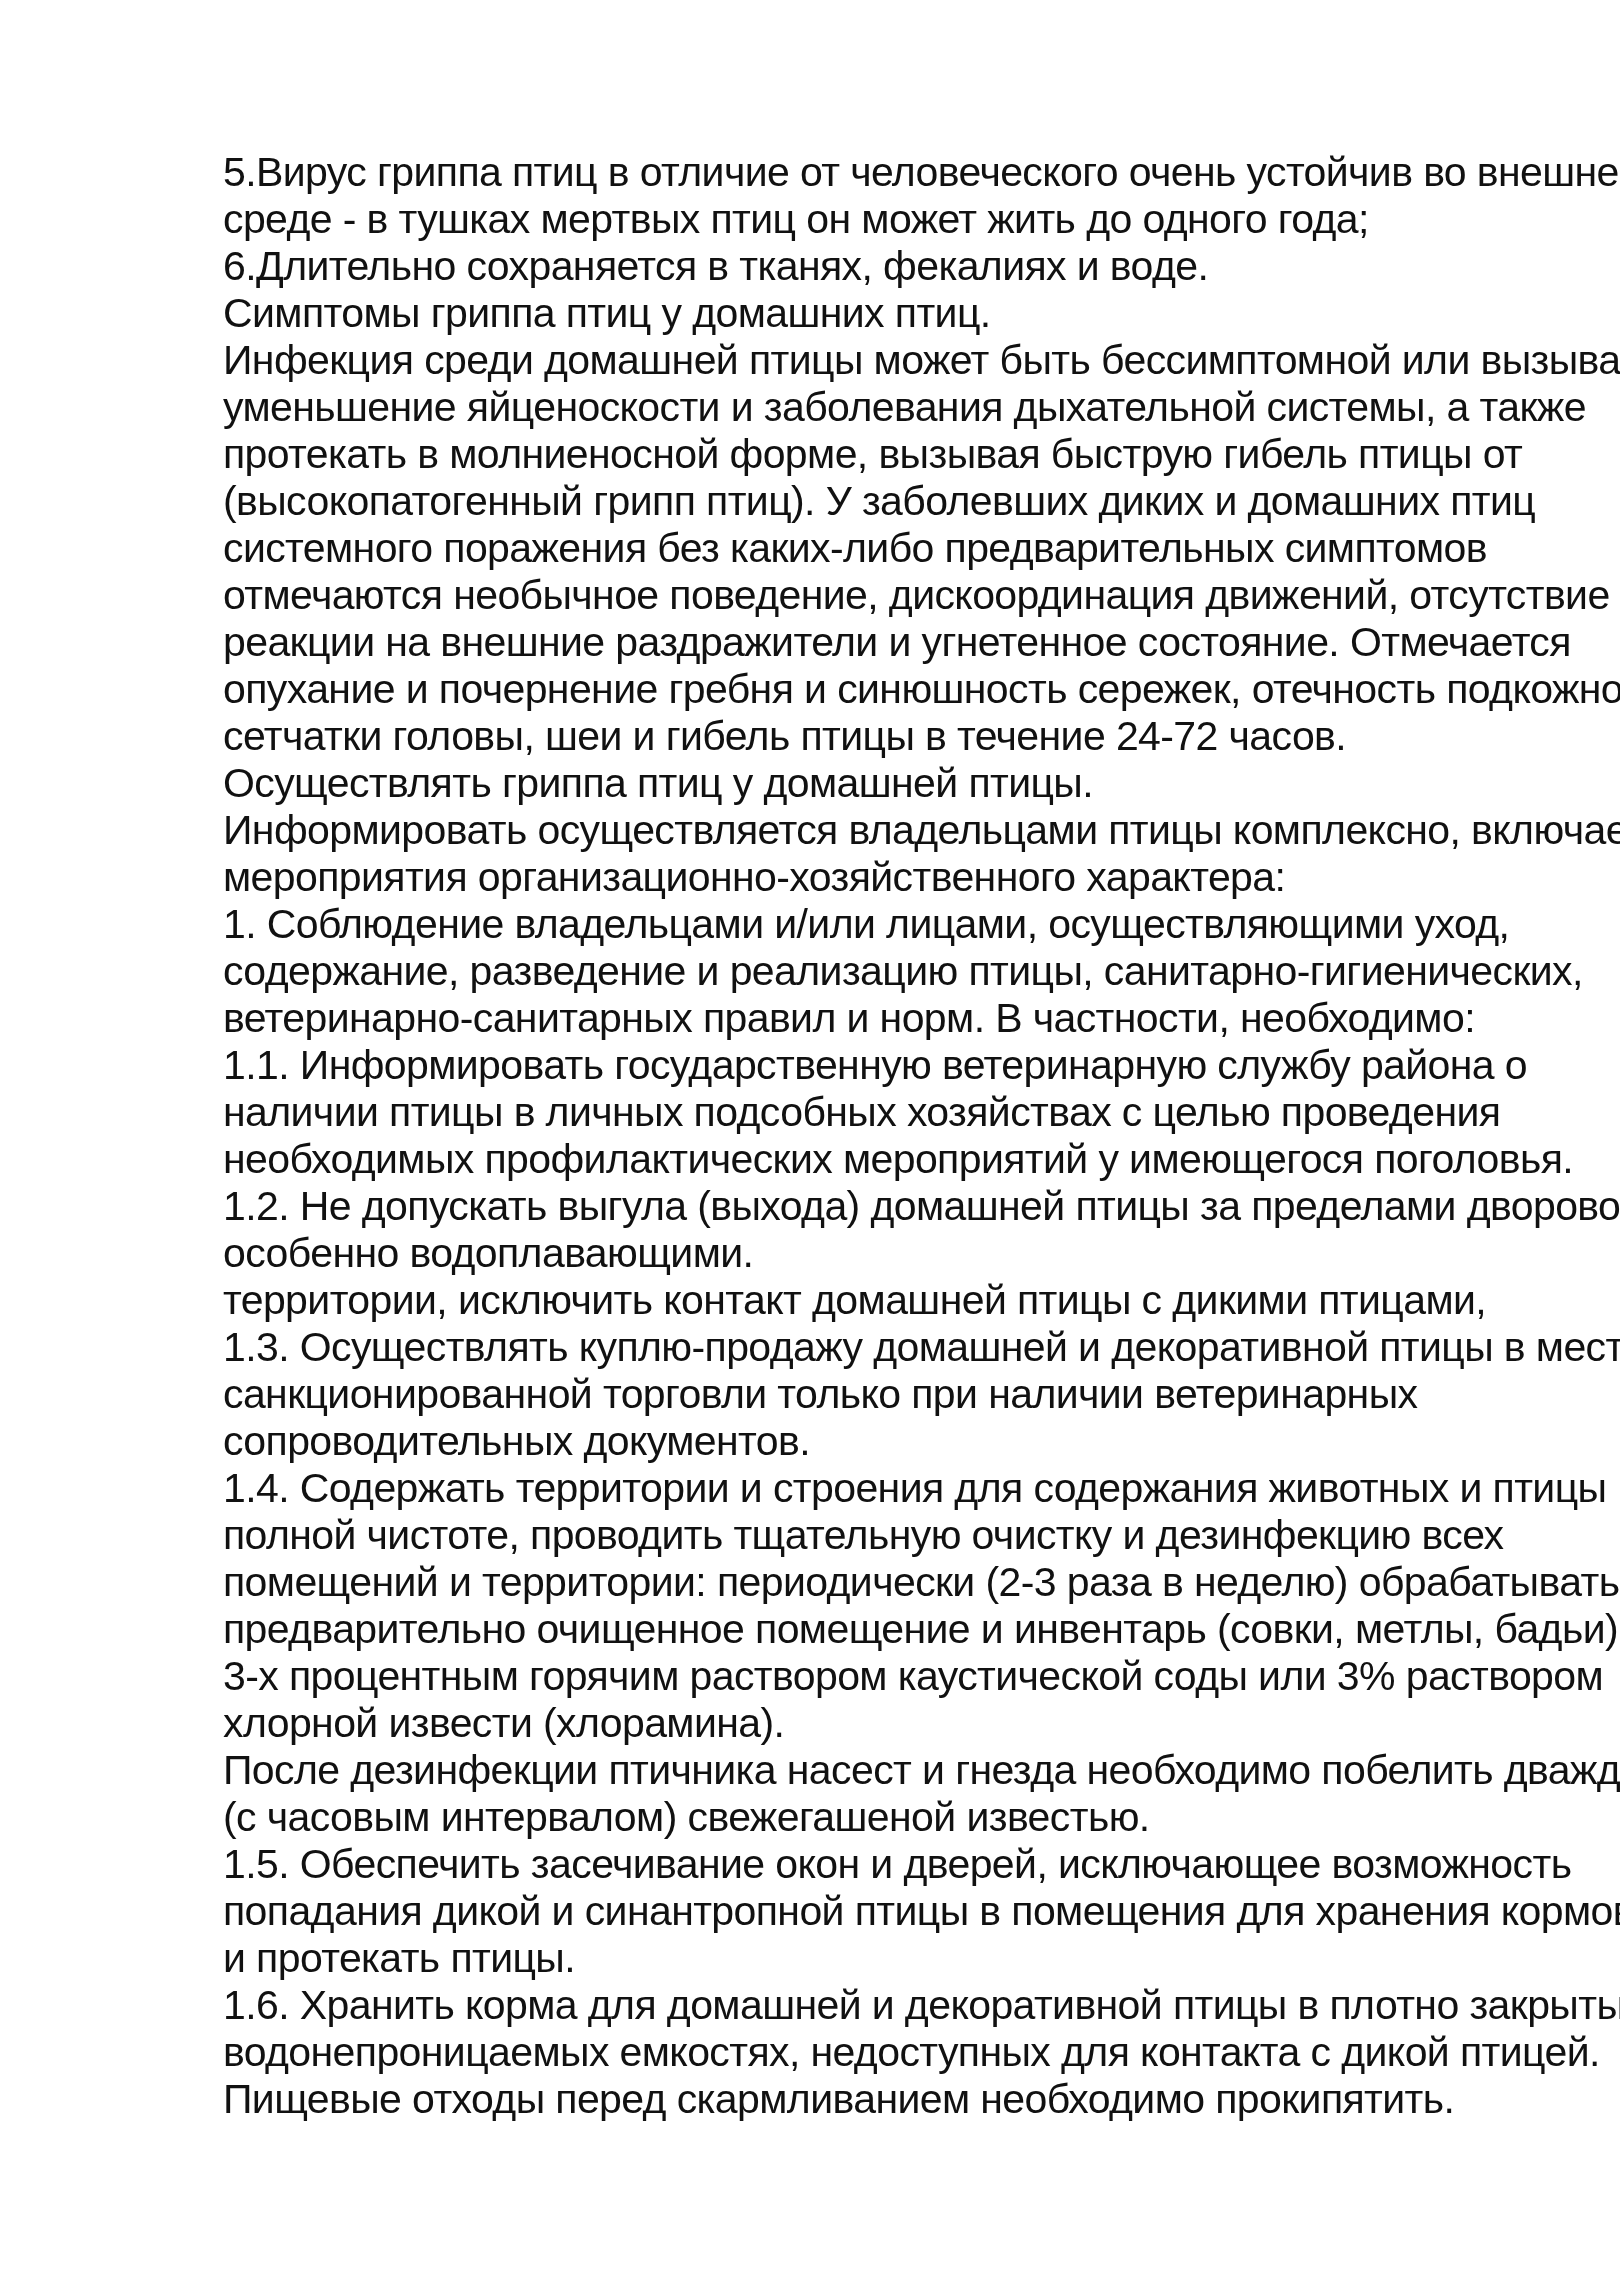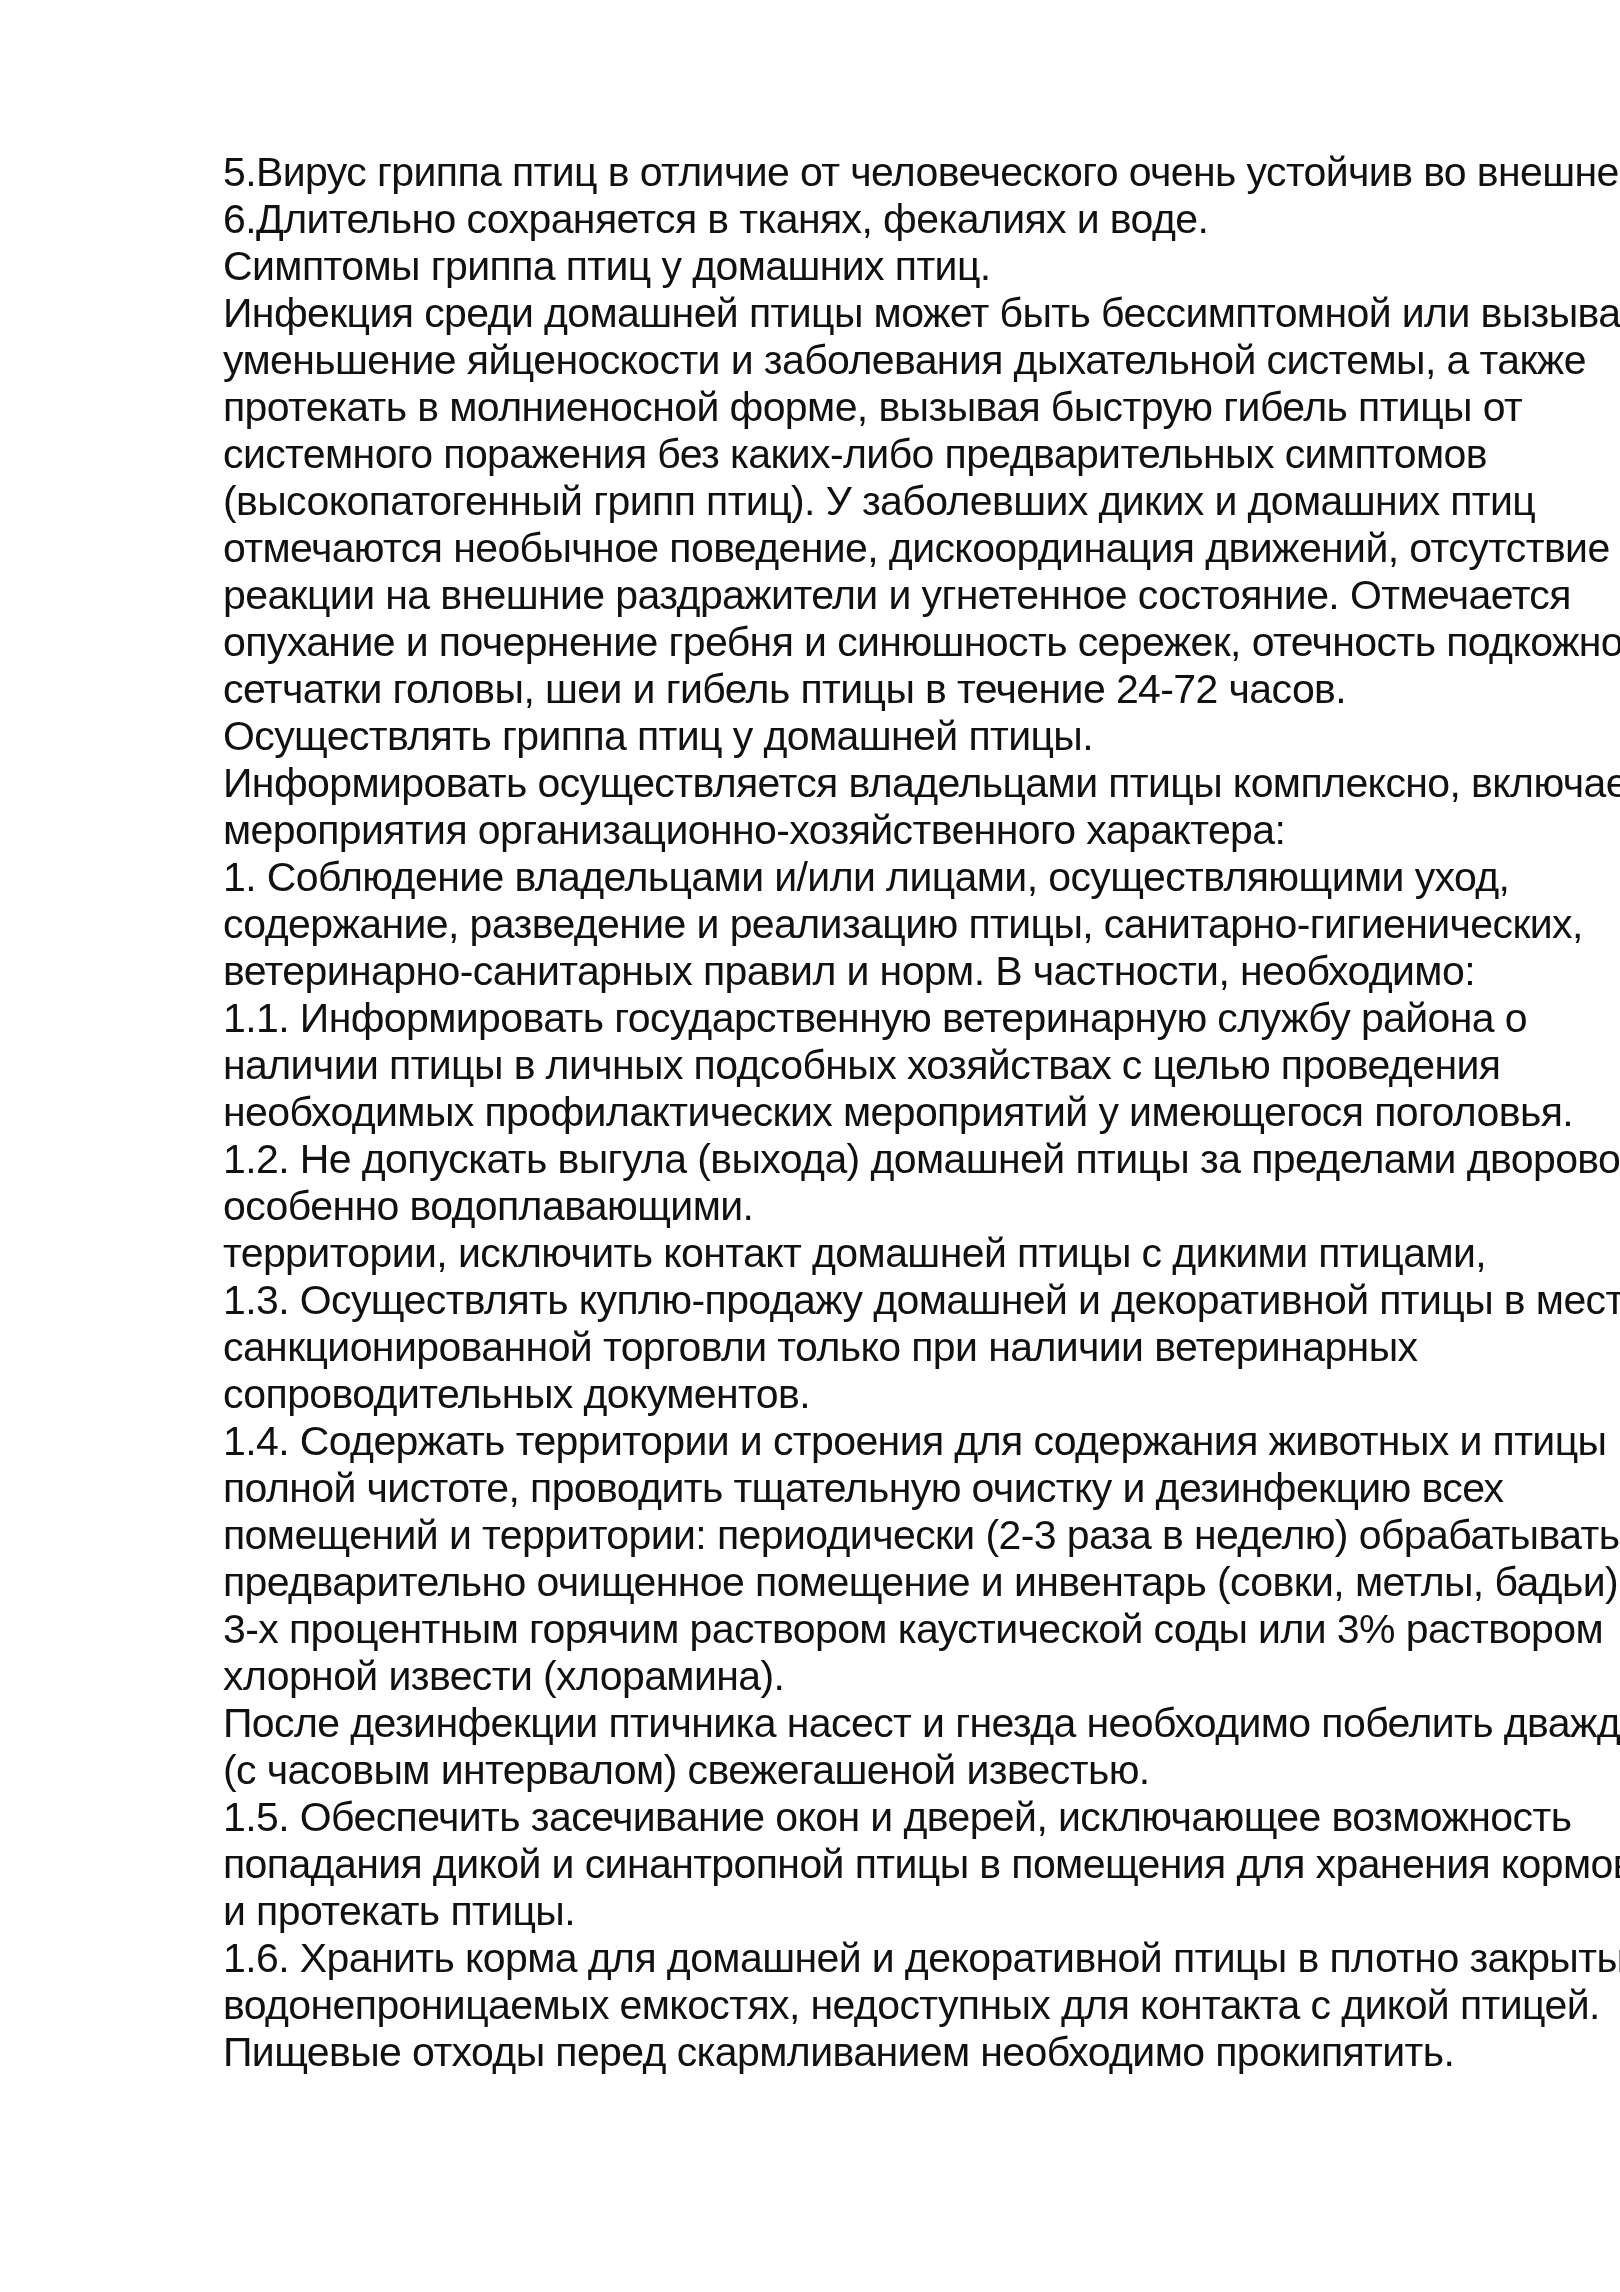--- a/index.html
+++ b/index.html
@@ -30,27 +30,28 @@
     white-space: nowrap;
     height: 47px;
   }
 </style>
 </head>
 <body>
 
 <div class="page" style="background: rgb(255, 255, 255);">
   <div class="textblock" style="color: rgb(17, 17, 17);">
     <div class="line">5.Вирус гриппа птиц в отличие от человеческого очень устойчив во внешней</div>
+    <div class="line">среде - в тушках мертвых птиц он может жить до одного года;</div>
     <div class="line">6.Длительно сохраняется в тканях, фекалиях и воде.</div>
     <div class="line">Симптомы гриппа птиц у домашних птиц.</div>
     <div class="line">Инфекция среди домашней птицы может быть бессимптомной или вызывать</div>
     <div class="line">уменьшение яйценоскости и заболевания дыхательной системы, а также</div>
     <div class="line">протекать в молниеносной форме, вызывая быструю гибель птицы от</div>
+    <div class="line">(высокопатогенный грипп птиц). У заболевших диких и домашних птиц</div>
     <div class="line">системного поражения без каких-либо предварительных симптомов</div>
-    <div class="line">(высокопатогенный грипп птиц). У заболевших диких и домашних птиц</div>
     <div class="line">отмечаются необычное поведение, дискоординация движений, отсутствие</div>
     <div class="line">реакции на внешние раздражители и угнетенное состояние. Отмечается</div>
     <div class="line">опухание и почернение гребня и синюшность сережек, отечность подкожной</div>
     <div class="line">сетчатки головы, шеи и гибель птицы в течение 24-72 часов.</div>
     <div class="line">Осуществлять гриппа птиц у домашней птицы.</div>
     <div class="line">Информировать осуществляется владельцами птицы комплексно, включает</div>
     <div class="line">мероприятия организационно-хозяйственного характера:</div>
     <div class="line">1. Соблюдение владельцами и/или лицами, осуществляющими уход,</div>
     <div class="line">содержание, разведение и реализацию птицы, санитарно-гигиенических,</div>
     <div class="line">ветеринарно-санитарных правил и норм. В частности, необходимо:</div>

